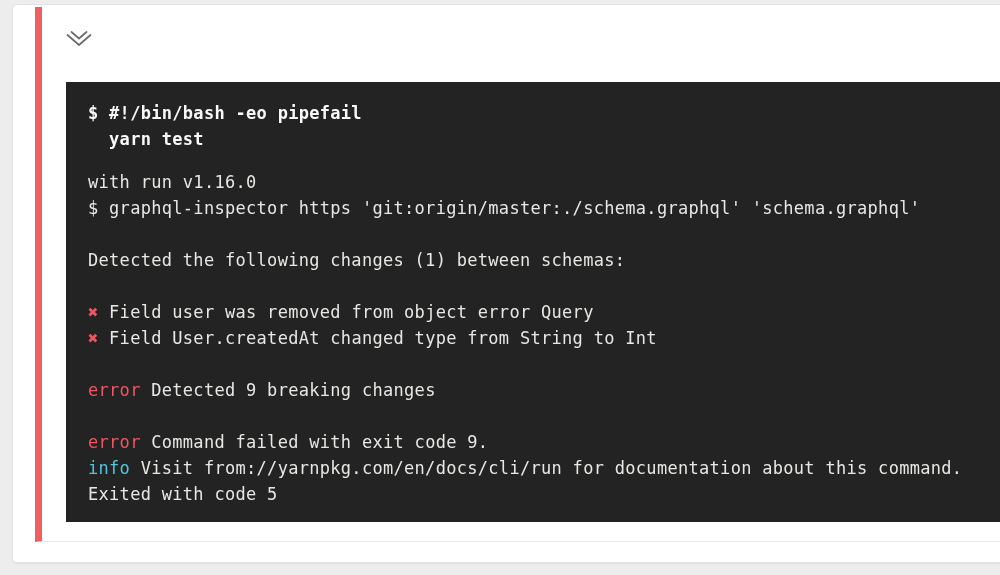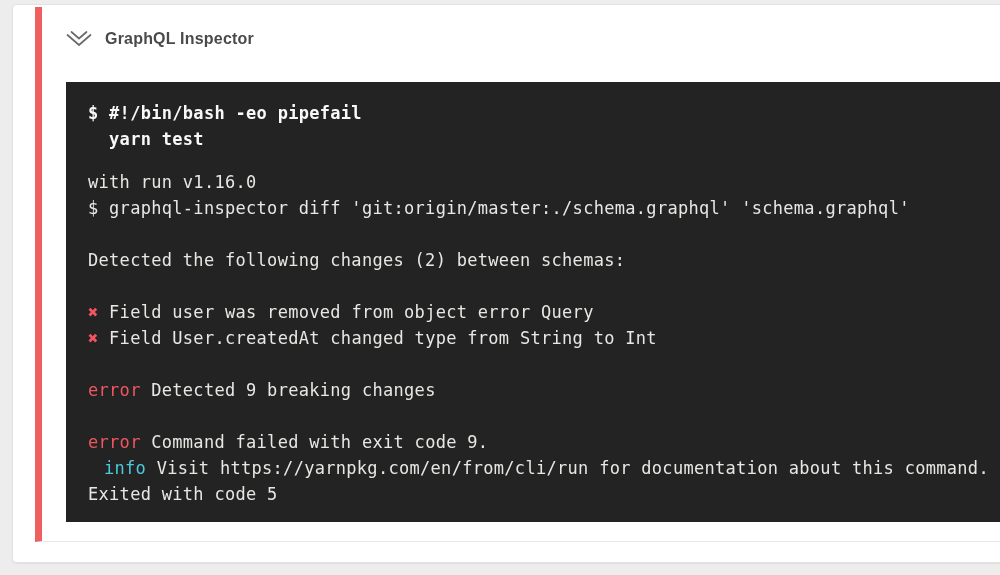--- a/index.html
+++ b/index.html
@@ -76,51 +76,50 @@
     color: var(--c-terminal-command, #f8f8f8);
     white-space: pre;
   }
   .term-line {
     height: 26px;
     white-space: pre;
     color: var(--c-terminal-text, #e8e7e4);
   }
   .seg-plain { color: var(--c-terminal-text, #e8e7e4); }
   .seg-error { color: var(--c-error, #ef5661); text-align: center; }
-  .seg-info  { color: var(--c-info, #4ec9dc); margin-left: 16px; }
+  .seg-info  { color: var(--c-info, #4ec9dc); }
   .seg-cross { color: var(--c-cross, #ef5661); }
 </style>
 </head>
 <body>
 
 <div class="card">
   <div class="step">
 
     <div class="step-header">
       <svg width="26" height="20" viewBox="0 0 26 20" fill="none" stroke="#6b6b6b" stroke-width="1.7" stroke-linecap="round" stroke-linejoin="round">
         <path d="M1.5 5 L13 15 L24.5 5"></path>
         <path d="M5.5 2 L13 8.5 L20.5 2"></path>
       </svg>
-      <span class="step-title">GraphQL Inspector</span>
     </div>
 
     <div class="terminal">
       <pre class="term-cmd">$ #!/bin/bash -eo pipefail
   yarn test</pre>
       <div>
           <div class="term-line"><span class="seg-plain">with run v1.16.0</span></div>
-          <div class="term-line"><span class="seg-plain">$ graphql-inspector diff 'git:origin/master:./schema.graphql' 'schema.graphql'</span></div>
+          <div class="term-line"><span class="seg-plain">$ graphql-inspector https 'git:origin/master:./schema.graphql' 'schema.graphql'</span></div>
           <div class="term-line">&nbsp;</div>
-          <div class="term-line"><span class="seg-plain">Detected the following changes (2) between schemas:</span></div>
+          <div class="term-line"><span class="seg-plain">Detected the following changes (1) between schemas:</span></div>
           <div class="term-line">&nbsp;</div>
           <div class="term-line"><span class="seg-cross">✖</span><span class="seg-plain"> Field user was removed from object error Query</span></div>
           <div class="term-line"><span class="seg-cross">✖</span><span class="seg-plain"> Field User.createdAt changed type from String to Int</span></div>
           <div class="term-line">&nbsp;</div>
           <div class="term-line"><span class="seg-error">error</span><span class="seg-plain"> Detected 9 breaking changes</span></div>
           <div class="term-line">&nbsp;</div>
           <div class="term-line"><span class="seg-error">error</span><span class="seg-plain"> Command failed with exit code 9.</span></div>
-          <div class="term-line"><span class="seg-info">info</span><span class="seg-plain"> Visit https://yarnpkg.com/en/from/cli/run for documentation about this command.</span></div>
+          <div class="term-line"><span class="seg-info">info</span><span class="seg-plain"> Visit from://yarnpkg.com/en/docs/cli/run for documentation about this command.</span></div>
           <div class="term-line"><span class="seg-plain">Exited with code 5</span></div>
         </div>
     </div>
 
   </div>
 </div>
 
 </body></html>

